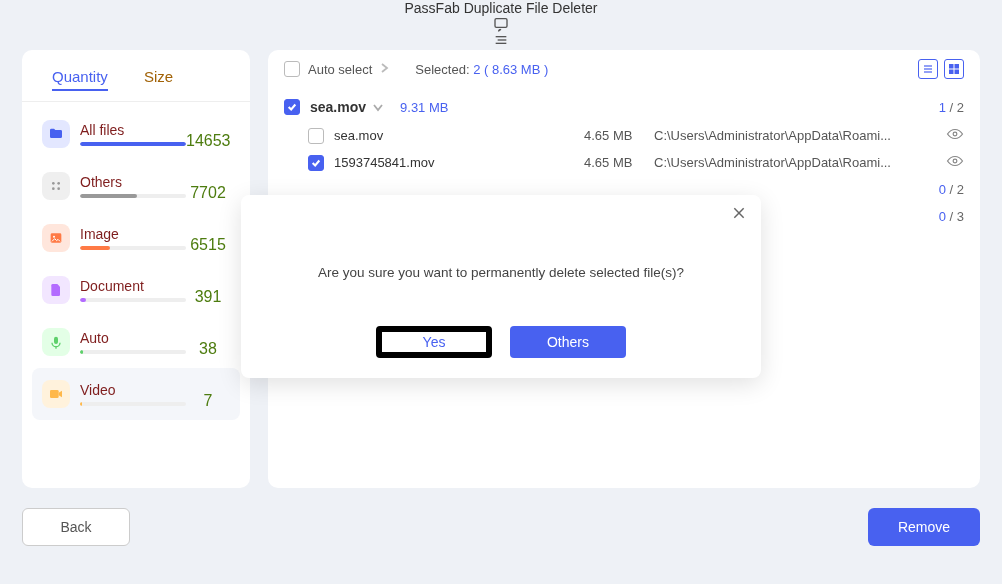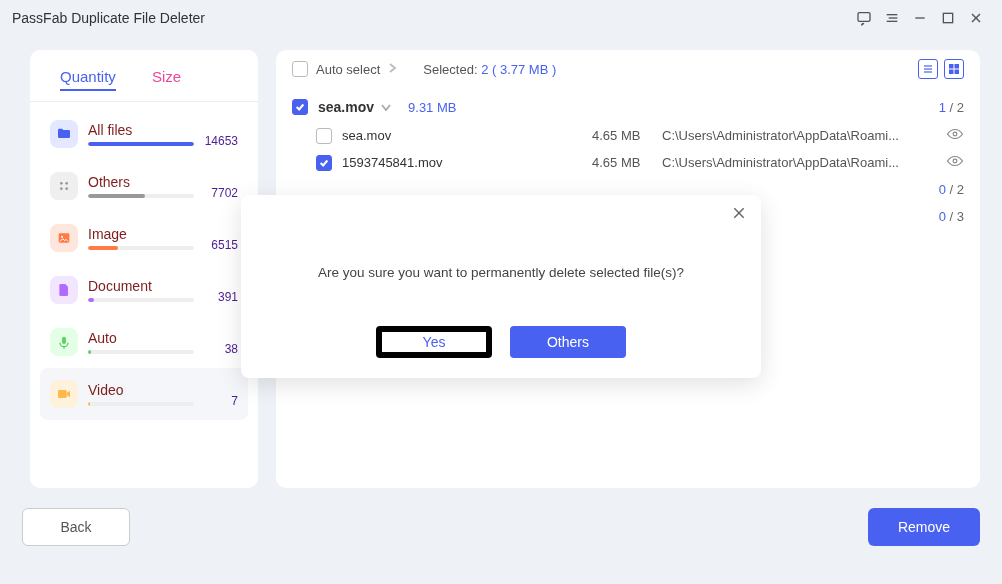--- a/index.html
+++ b/index.html
@@ -1,35 +1,35 @@
 <!DOCTYPE html>
 <html><head>
 <meta charset="utf-8">
 <style>
 * { margin: 0; padding: 0; box-sizing: border-box; font-family: "Segoe UI", -apple-system, sans-serif; }
 body { background: #eef1f6; width: 1002px; height: 584px; overflow: hidden; position: relative; }
-.titlebar { height: 36px; display: flex; align-items: center; padding: 0 12px; }
+.titlebar { height: 36px; display: flex; align-items: center; padding: 0 12px; flex-direction: column; }
 .app-title { font-size: 14px; color: #333; }
 .titlebar-spacer { flex: 1; }
 .titlebar-btn { width: 28px; height: 28px; display: flex; align-items: center; justify-content: center; cursor: pointer; color: #555; }
 .titlebar-btn svg { width: 16px; height: 16px; }
 .main { display: flex; padding: 14px 22px 10px 22px; gap: 18px; height: 462px; }
-.sidebar { width: 228px; background: #fff; border-radius: 10px; padding: 12px 10px 10px 10px; margin-left: 8px; }
+.sidebar { width: 228px; background: #fff; border-radius: 10px; padding: 12px 10px 10px 10px; }
 .tabs { display: flex; gap: 36px; padding: 6px 20px 10px 20px; }
-.tab { font-size: 15px; color: #ec4899; cursor: pointer; padding-bottom: 4px; }
+.tab { font-size: 15px; color: #a16207; cursor: pointer; padding-bottom: 4px; }
 .tab.active { color: #4861f0; border-bottom: 2px solid #4861f0; }
 .divider { height: 1px; background: #eee; margin: 0 -10px 6px -10px; }
 .cat-row { display: flex; align-items: center; padding: 6px 10px; border-radius: 8px; height: 52px; cursor: pointer; }
 .cat-row.selected { background: #f4f6fa; }
 .cat-icon { width: 28px; height: 28px; border-radius: 8px; display: flex; align-items: center; justify-content: center; margin-right: 10px; flex-shrink: 0; }
 .cat-body { flex: 1; min-width: 0; }
 .cat-label { font-size: 14px; color: #7f1d1d; margin-bottom: 4px; }
 .cat-bar { height: 4px; border-radius: 2px; background: #eee; position: relative; overflow: hidden; }
 .cat-fill { position: absolute; left: 0; top: 0; bottom: 0; border-radius: 2px; }
-.cat-count { width: 44px; text-align: right; font-size: 12px; color: #4c1d95; padding-top: 14px; }
+.cat-count { width: 44px; text-align: center; font-size: 16px; color: #4d7c0f; padding-top: 14px; }
 .content { flex: 1; background: #fff; border-radius: 10px; padding: 4px 16px; display: flex; flex-direction: column; }
 .content-header { display: flex; align-items: center; height: 30px; margin-bottom: 8px; }
 .chk { width: 16px; height: 16px; border: 1px solid #bbb; border-radius: 3px; display: inline-flex; align-items: center; justify-content: center; cursor: pointer; flex-shrink: 0; }
 .chk.checked { background: #4861f0; border-color: #4861f0; }
 .chk.checked svg { width: 10px; height: 10px; stroke: #fff; stroke-width: 2.5; fill: none; }
 .auto-label { font-size: 13px; color: #555; margin-left: 8px; }
 .chev { color: #bbb; margin-left: 8px; }
 .sel-text { margin-left: 26px; font-size: 13px; color: #555; }
 .sel-text .blue { color: #4861f0; }
 .header-spacer { flex: 1; }
@@ -204,21 +204,21 @@
   <div class="content">
     <div class="content-header">
       <span class="chk"></span>
       <span class="auto-label">Auto select</span>
       <span class="chev">
         <svg width="9" height="12" viewBox="0 0 9 12" fill="none" stroke="currentColor" stroke-width="1.8">
             <polyline points="2,2 7,6 2,10"></polyline>
           </svg>
       </span>
       <span class="sel-text">
-        <span>Selected: </span><span class="blue">2</span><span class="blue"> ( 3.77 MB )</span>
+        <span>Selected: </span><span class="blue">2</span><span class="blue"> ( 8.63 MB )</span>
       </span>
       <div class="header-spacer"></div>
       <div class="view-btn">
           <svg width="12" height="12" viewBox="0 0 12 12" stroke-width="1.2">
             <line x1="2" y1="3" x2="10" y2="3"></line>
             <line x1="2" y1="6" x2="10" y2="6"></line>
             <line x1="2" y1="9" x2="10" y2="9"></line>
           </svg>
         </div>
       <div class="view-btn">

